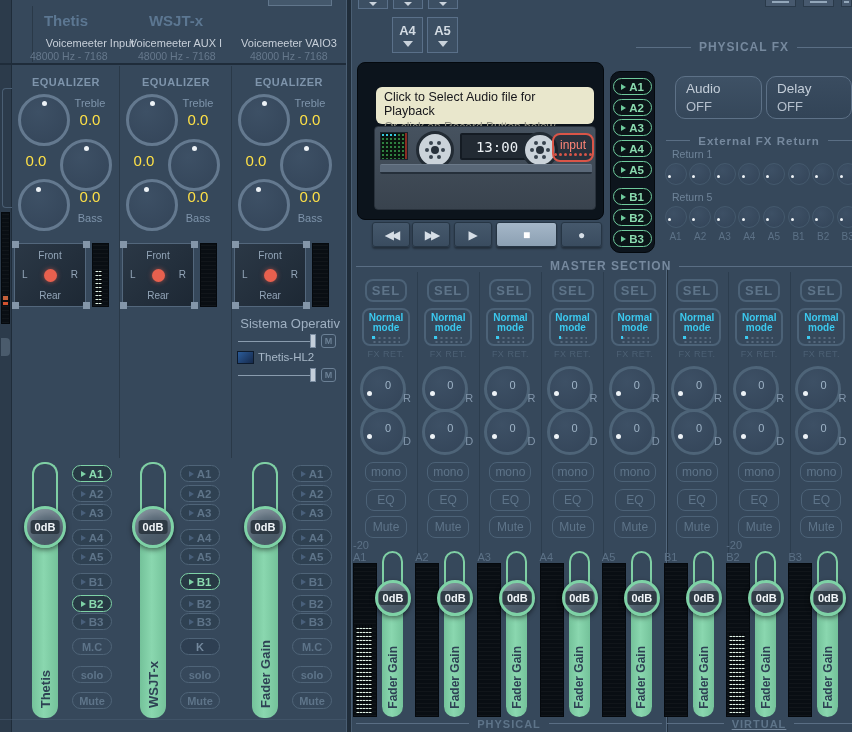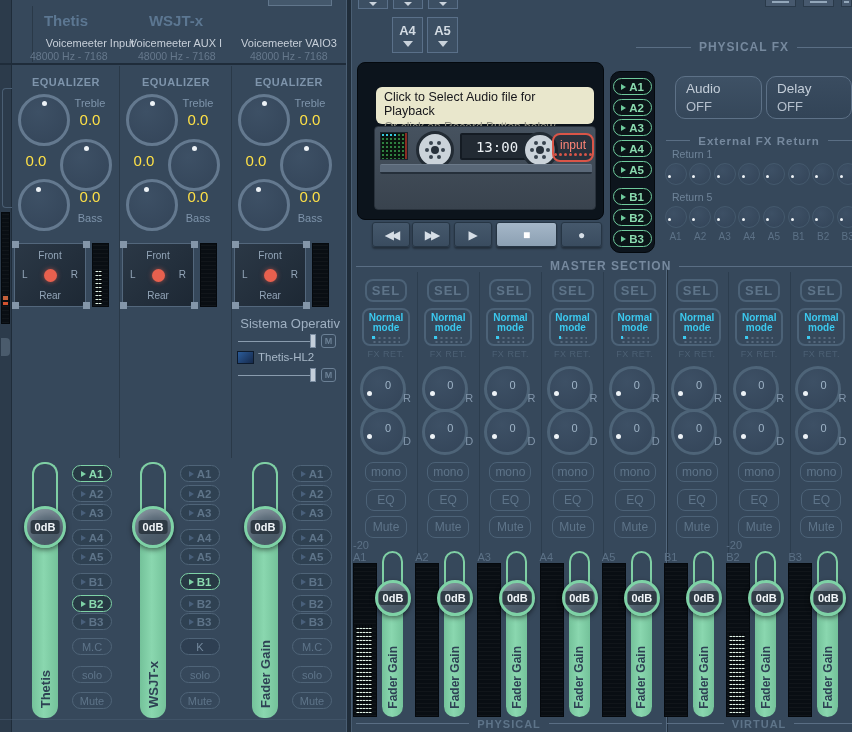--- a/index.html
+++ b/index.html
@@ -28,21 +28,21 @@
     background-image:repeating-linear-gradient(0deg,rgba(255,255,255,.03) 0 1px,transparent 1px 4px);}
   .m-act{position:absolute;background-image:
       repeating-linear-gradient(90deg,rgba(0,0,0,.5) 0 1px,transparent 1px 3px),
       repeating-linear-gradient(0deg,#DFF0E4 0 1.5px,transparent 1.5px 4px);}
   
   .route{display:flex;align-items:center;justify-content:center;gap:3px;border:1px solid #4F6478;
     border-radius:9px;color:#5E7489;font-size:11.5px;font-weight:bold;background:rgba(16,26,36,.15);}
   .route.on{border-color:#7ED2A6;color:#8ADAAF;background:rgba(8,22,18,.3);}
   .tri{width:0;height:0;border-top:3.5px solid transparent;border-bottom:3.5px solid transparent;border-left:5px solid #49607B;}
   .route.on .tri{border-left-color:#7ED2A6;}
-  .xbtn{border:1px solid #4F6478;border-radius:9px;color:#5E7489;font-size:11px;font-weight:normal;
+  .xbtn{border:1px solid #4F6478;border-radius:9px;color:#5E7489;font-size:11px;font-weight:bold;
     display:flex;align-items:center;justify-content:center;}
   .xbtn.filled{background:#2E3F52;color:#74899E;}
   
   .f-hollow{border:2px solid #7FCFA4;border-bottom:none;border-radius:12px 12px 0 0;}
   .f-solid{background:linear-gradient(90deg,#74C29A,#8AD7AF 45%,#74C29A);border-radius:4px 4px 12px 12px;}
   .f-knob{border-radius:50%;border:3px solid #7ED2A6;background:linear-gradient(145deg,#72828F,#4D5D6B 60%,#44525F);
     box-shadow:0 2px 5px rgba(0,0,0,.5), inset 0 5px 7px rgba(255,255,255,.18);}
   .f-db{position:absolute;left:50%;top:50%;transform:translate(-50%,-50%);background:rgba(40,50,60,.85);
     border-radius:3px;padding:1px 4px;font-size:11px;font-weight:bold;color:#F2F6F9;white-space:nowrap;}
   .vtext{position:absolute;left:50%;bottom:10px;transform:translateX(-50%) rotate(180deg);
@@ -831,18 +831,18 @@
     <span class="ln"></span>
       <span class="tx footlab">PHYSICAL</span>
       <span class="ln"></span>
   </div>
 
   <div class="a hdr" style="left:356px;top:259px;width:496px;height:14px;">
     <span class="ln fw"></span>
       <span class="tx">MASTER SECTION</span>
       <span class="ln"></span>
   </div>
-  <div class="a hdr" style="left:666px;top:717px;width:186px;height:13px;">
+  <div class="a hdr" style="left:666px;top:717px;width:186px;height:13px;text-decoration:underline;">
     <span class="ln"></span>
       <span class="tx footlab">VIRTUAL</span>
       <span class="ln"></span>
   </div>
 </div>
 
 </body></html>

